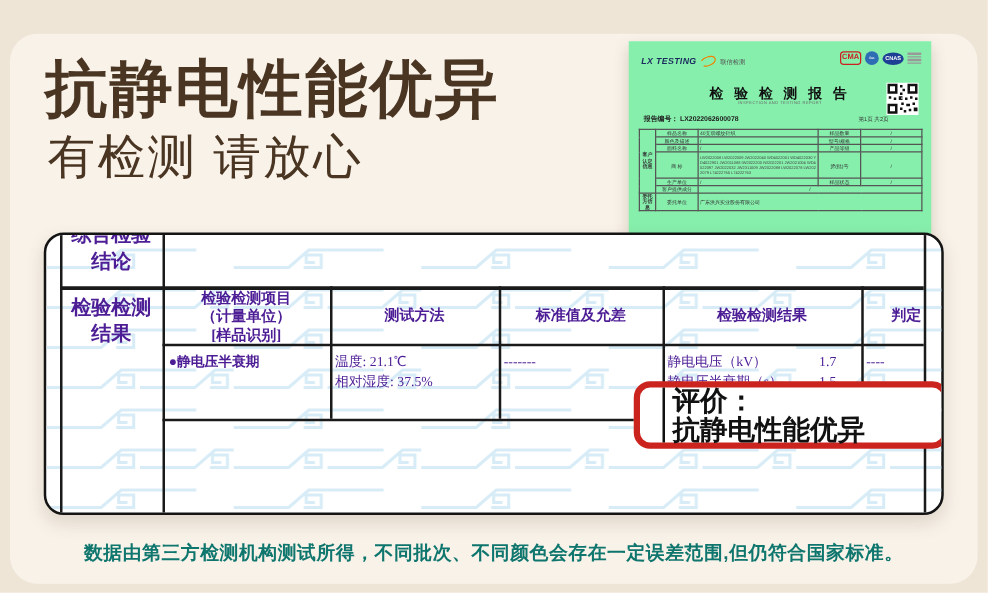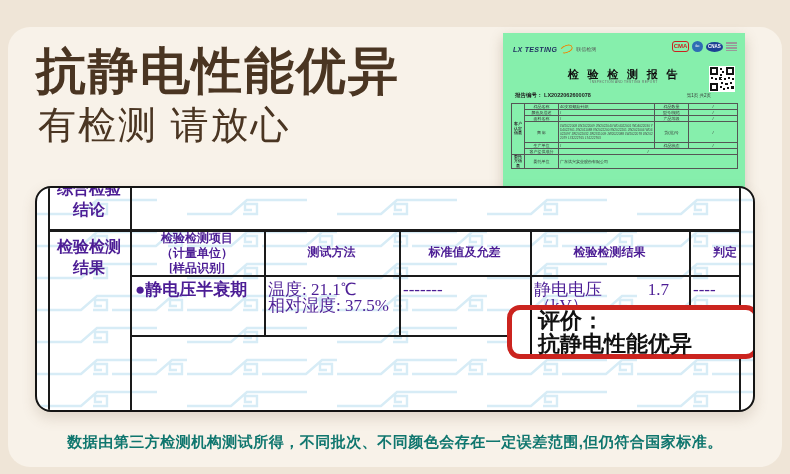--- a/index.html
+++ b/index.html
@@ -56,21 +56,21 @@
           background:#ffffff; border:2.5px solid #141414; border-radius:16px;
           overflow:hidden; z-index:2; box-shadow:0 6px 14px rgba(110,85,55,.18); }
   .wm { position:absolute; inset:0; z-index:0; }
   .vline,.hline { position:absolute; background:#1a1a1a; z-index:1; }
   .vline { width:2px; }
   .hline { height:2px; }
   .cell { position:absolute; z-index:2; color:#4c1d95; font-family:"Liberation Serif",serif; }
   .lab { text-align:center; font-size:16px; line-height:21px; font-weight:bold; }
   .hdr { text-align:center; font-size:12px; font-weight:bold; }
   .hdr3 { line-height:15px; }
-  .datum { font-size:17px; line-height:16px; }
+  .datum { font-size:11px; line-height:16px; }
   .resline { display:flex; justify-content:space-between; }
 
   .redbox { position:absolute; left:470px; top:117px; width:252px; height:54px;
             background:#fff; border:5px solid #cb241f; border-radius:13px; z-index:3; }
   .redbox .innerline { position:absolute; left:18px; top:0; bottom:0; width:2px; background:#111; }
   .redbox .evaltext { position:absolute; left:26px; top:-1px; font-family:"Liberation Serif",serif;
                       font-weight:bold; font-size:22px; line-height:23px; color:#111; }
 
   
   .footer { position:absolute; left:0; top:433px; width:790px; text-align:center;

